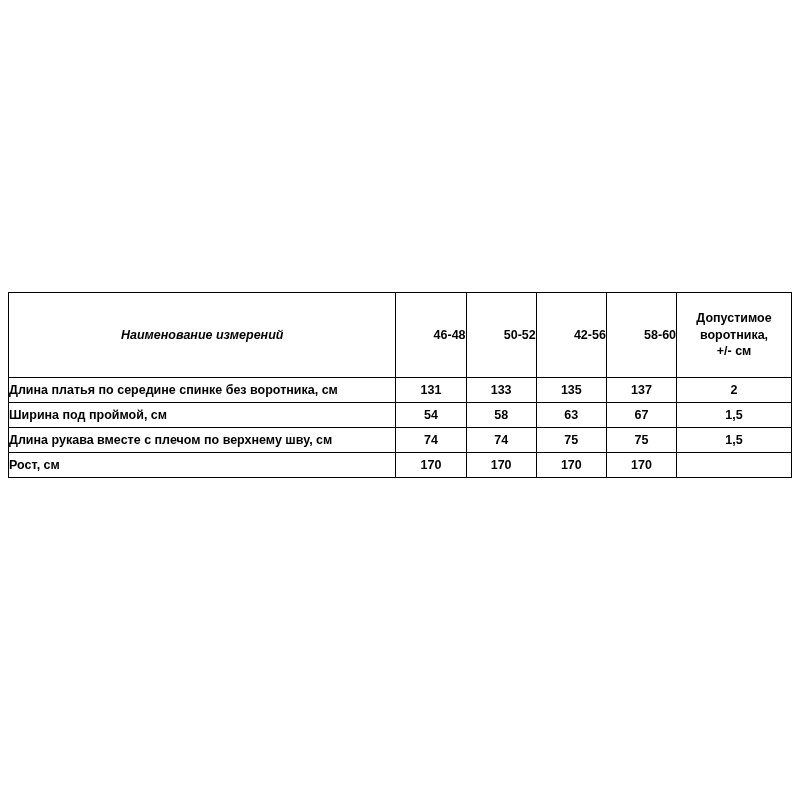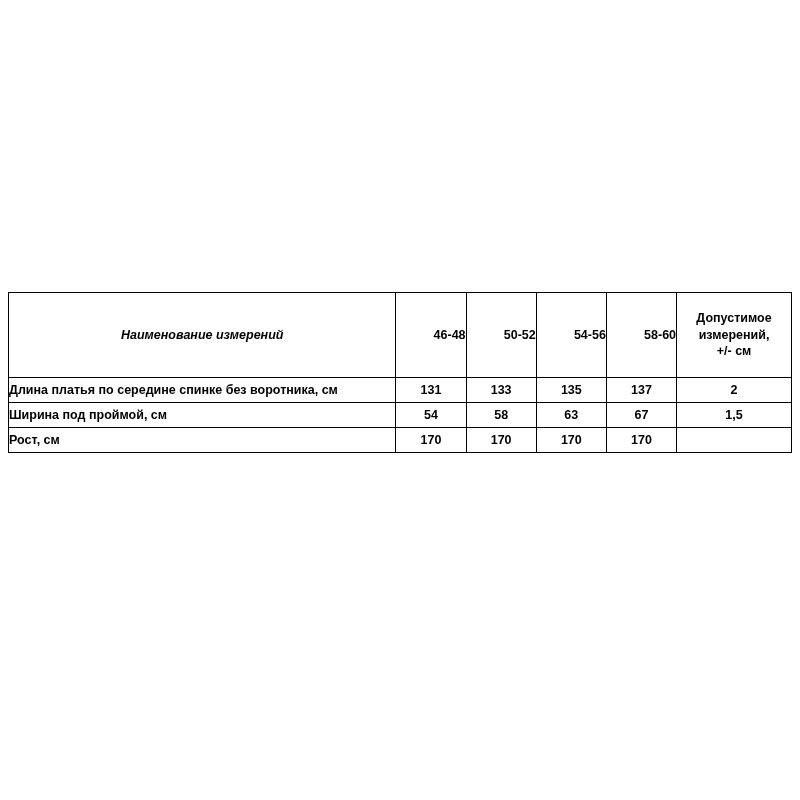--- a/index.html
+++ b/index.html
@@ -68,25 +68,25 @@
 </head>
 <body>
 
 <div class="sheet">
   <table class="size-table">
     <thead>
       <tr>
         <th class="col-name">Наименование измерений</th>
         <th class="col-size">46-48</th>
         <th class="col-size">50-52</th>
-        <th class="col-size">54-56</th>
+        <th class="col-size">42-56</th>
         <th class="col-size">58-60</th>
         <th class="col-dev">
           <span class="dev-line">Допустимое</span>
-          <span class="dev-line">измерений,</span>
+          <span class="dev-line">воротника,</span>
           <span class="dev-line">+/- см</span>
         </th>
       </tr>
     </thead>
     <tbody>
       <tr>
         <td class="name-cell">Длина платья по середине спинке без воротника, см</td>
         <td class="val-cell">131</td>
         <td class="val-cell">133</td>
         <td class="val-cell">135</td>
@@ -95,20 +95,28 @@
       </tr>
       <tr>
         <td class="name-cell">Ширина под проймой, см</td>
         <td class="val-cell">54</td>
         <td class="val-cell">58</td>
         <td class="val-cell">63</td>
         <td class="val-cell">67</td>
         <td class="val-cell">1,5</td>
       </tr>
       <tr>
+        <td class="name-cell">Длина рукава вместе с плечом по верхнему шву, см</td>
+        <td class="val-cell">74</td>
+        <td class="val-cell">74</td>
+        <td class="val-cell">75</td>
+        <td class="val-cell">75</td>
+        <td class="val-cell">1,5</td>
+      </tr>
+      <tr>
         <td class="name-cell">Рост, см</td>
         <td class="val-cell">170</td>
         <td class="val-cell">170</td>
         <td class="val-cell">170</td>
         <td class="val-cell">170</td>
         <td class="val-cell"></td>
       </tr>
     </tbody>
   </table>
 </div>

